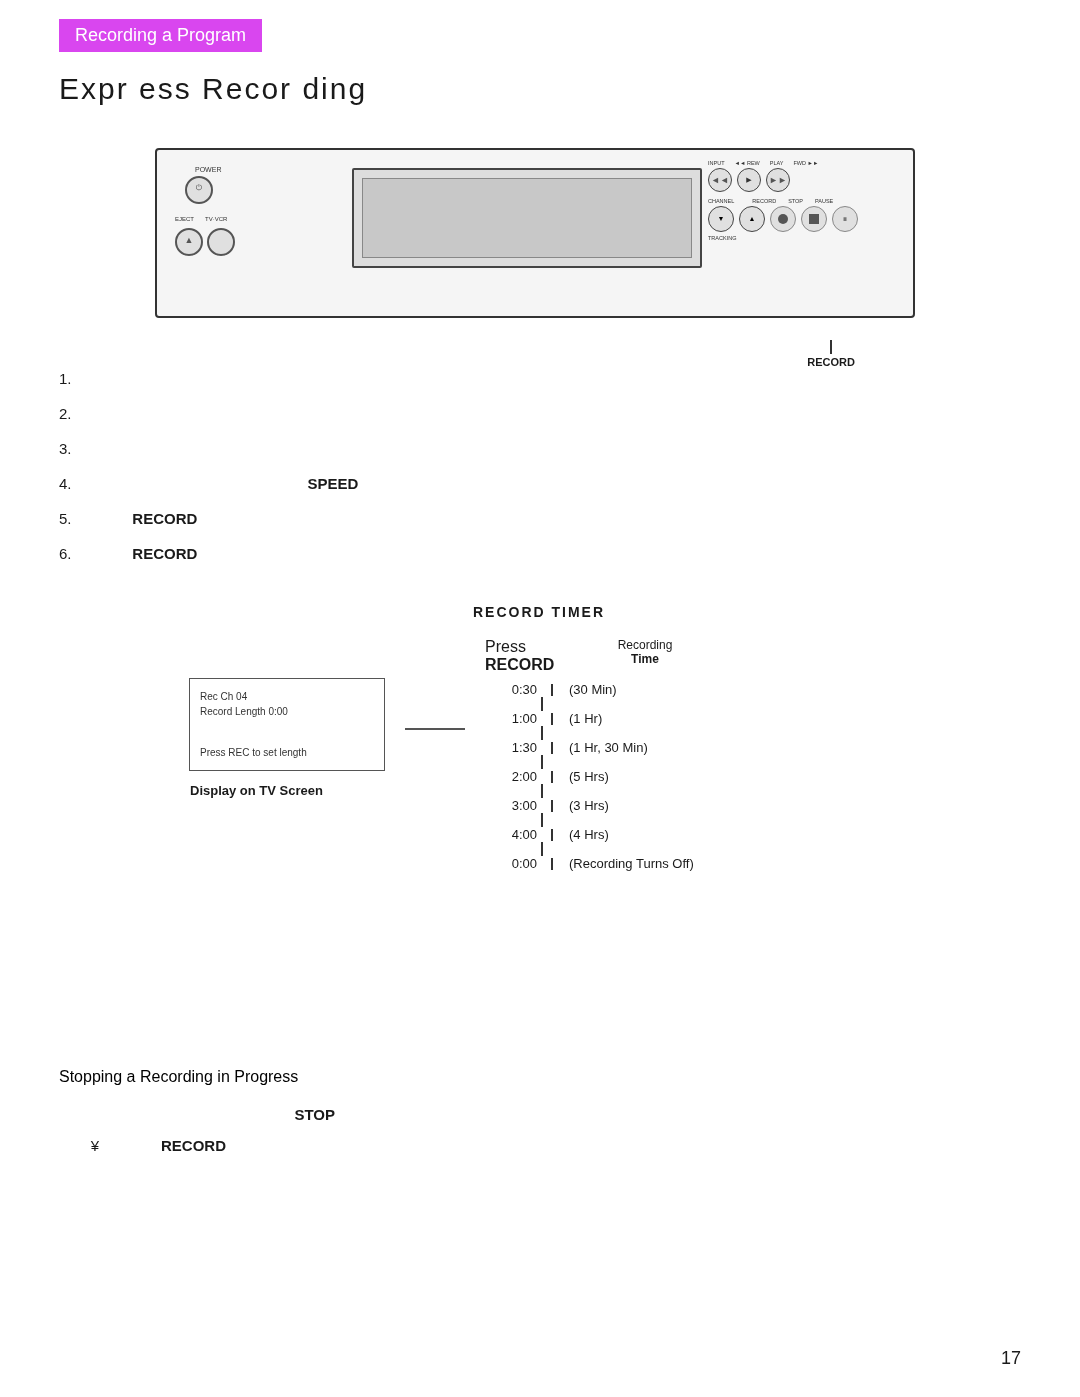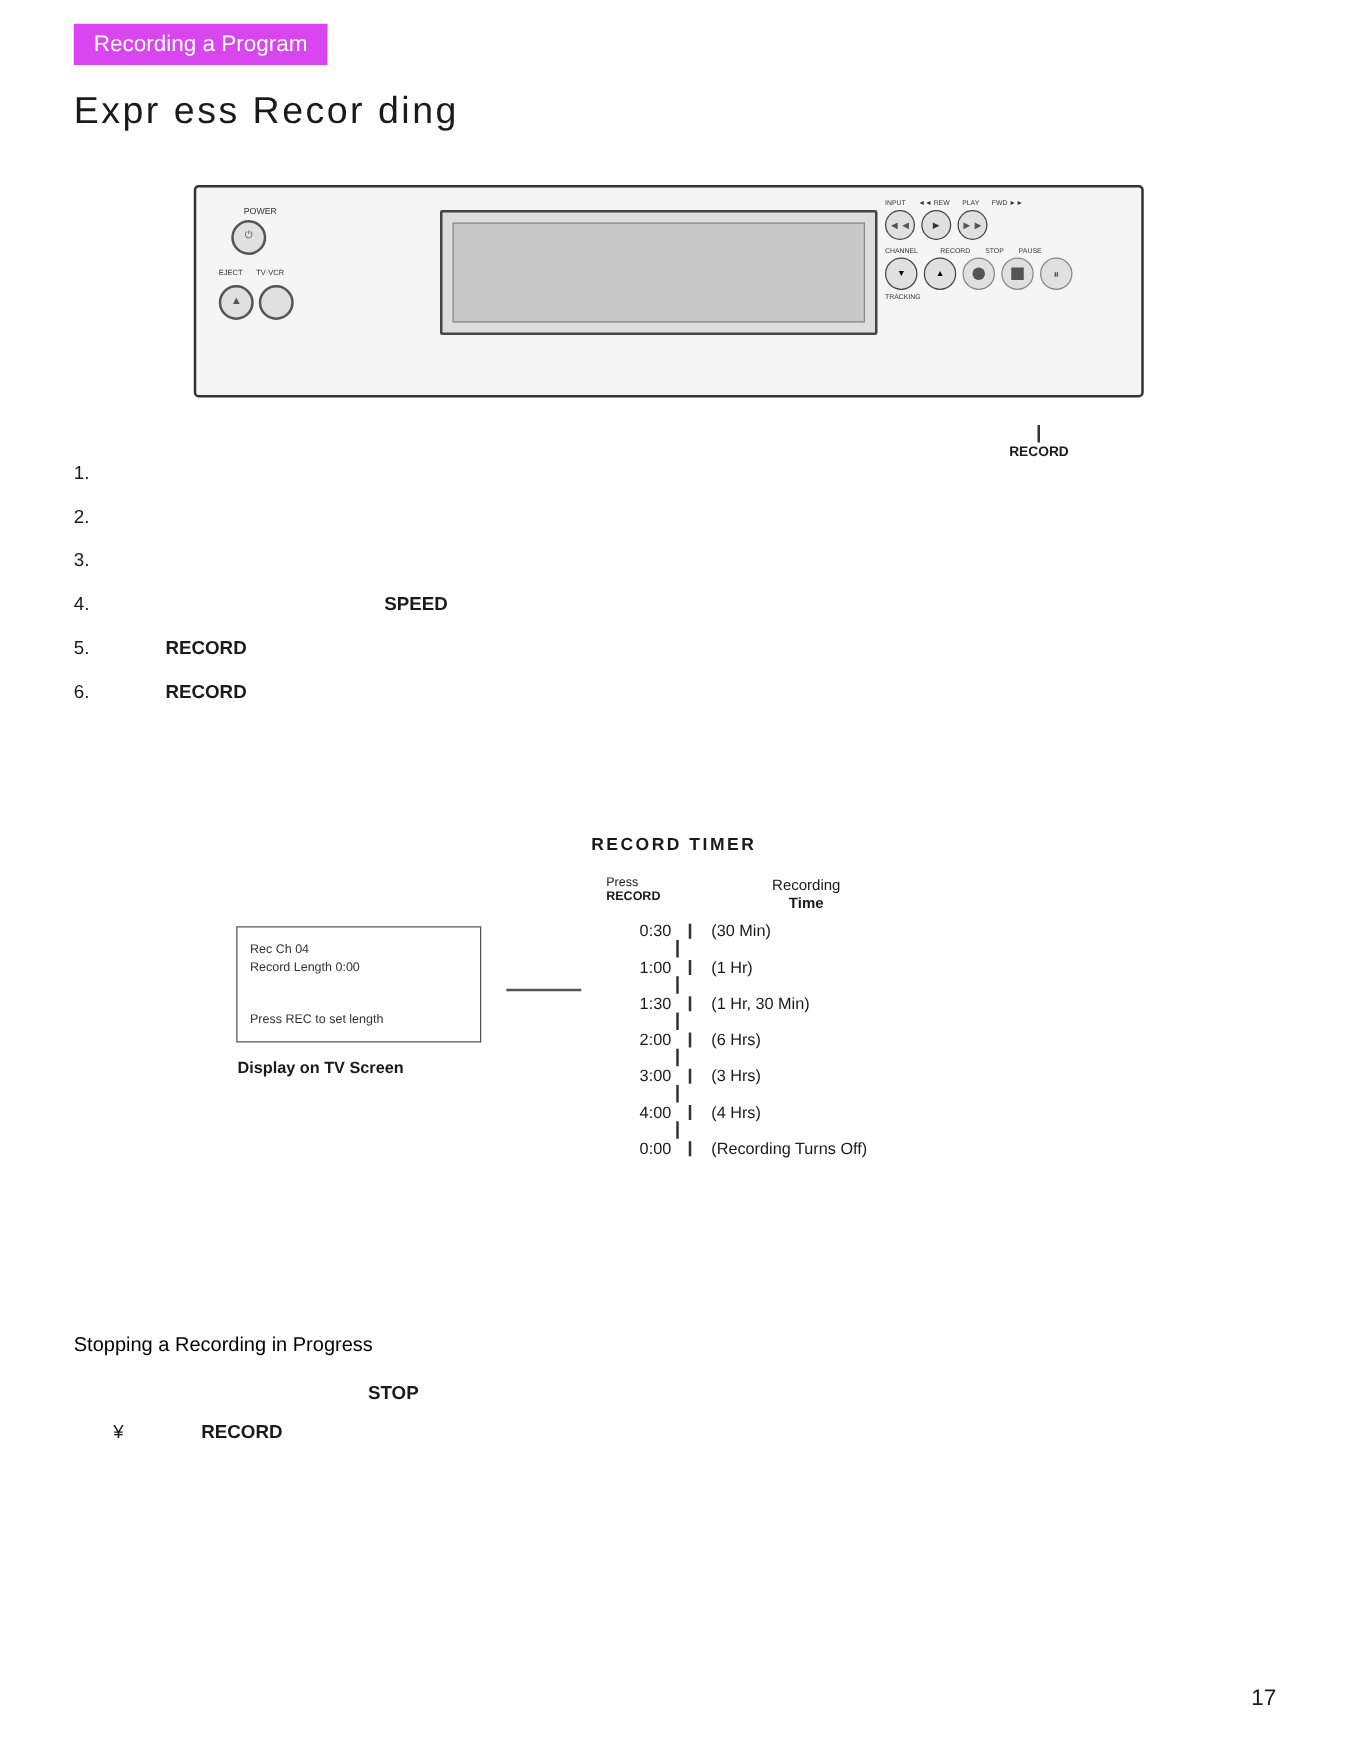--- a/index.html
+++ b/index.html
@@ -267,21 +267,21 @@
       flex: 1;
       font-size: 15px;
     }
     .step-text strong {
       font-weight: bold;
     }
 
     
     .record-timer-section {
       position: absolute;
-      top: 667px;
+      top: 604px;
       left: 59px;
       width: 960px;
     }
     .record-timer-heading {
       text-align: center;
       font-size: 14px;
       font-weight: bold;
       font-family: Arial, sans-serif;
       color: #1a1a1a;
       margin-bottom: 18px;
@@ -331,21 +331,21 @@
     .press-table {
       margin-top: 0;
     }
     .press-table-header {
       display: flex;
       gap: 0;
       margin-bottom: 8px;
     }
     .press-col-header {
       width: 80px;
-      font-size: 10px;
+      font-size: 16px;
       font-family: Arial, sans-serif;
       color: #1a1a1a;
       font-weight: normal;
     }
     .press-col-header strong {
       display: block;
       font-weight: bold;
     }
     .rec-col-header {
       width: 160px;
@@ -600,21 +600,21 @@
             </div>
           <div class="timer-desc">(1 Hr, 30 Min)</div>
         </div>
         <div style="width:2px;height:14px;background:#333;margin-left:56px;"></div>
 
         <div class="timer-row">
           <div class="timer-time">2:00</div>
           <div class="timer-tick">
               <div class="tick-line"></div>
             </div>
-          <div class="timer-desc">(6 Hrs)</div>
+          <div class="timer-desc">(5 Hrs)</div>
         </div>
         <div style="width:2px;height:14px;background:#333;margin-left:56px;"></div>
 
         <div class="timer-row">
           <div class="timer-time">3:00</div>
           <div class="timer-tick">
               <div class="tick-line"></div>
             </div>
           <div class="timer-desc">(3 Hrs)</div>
         </div>

